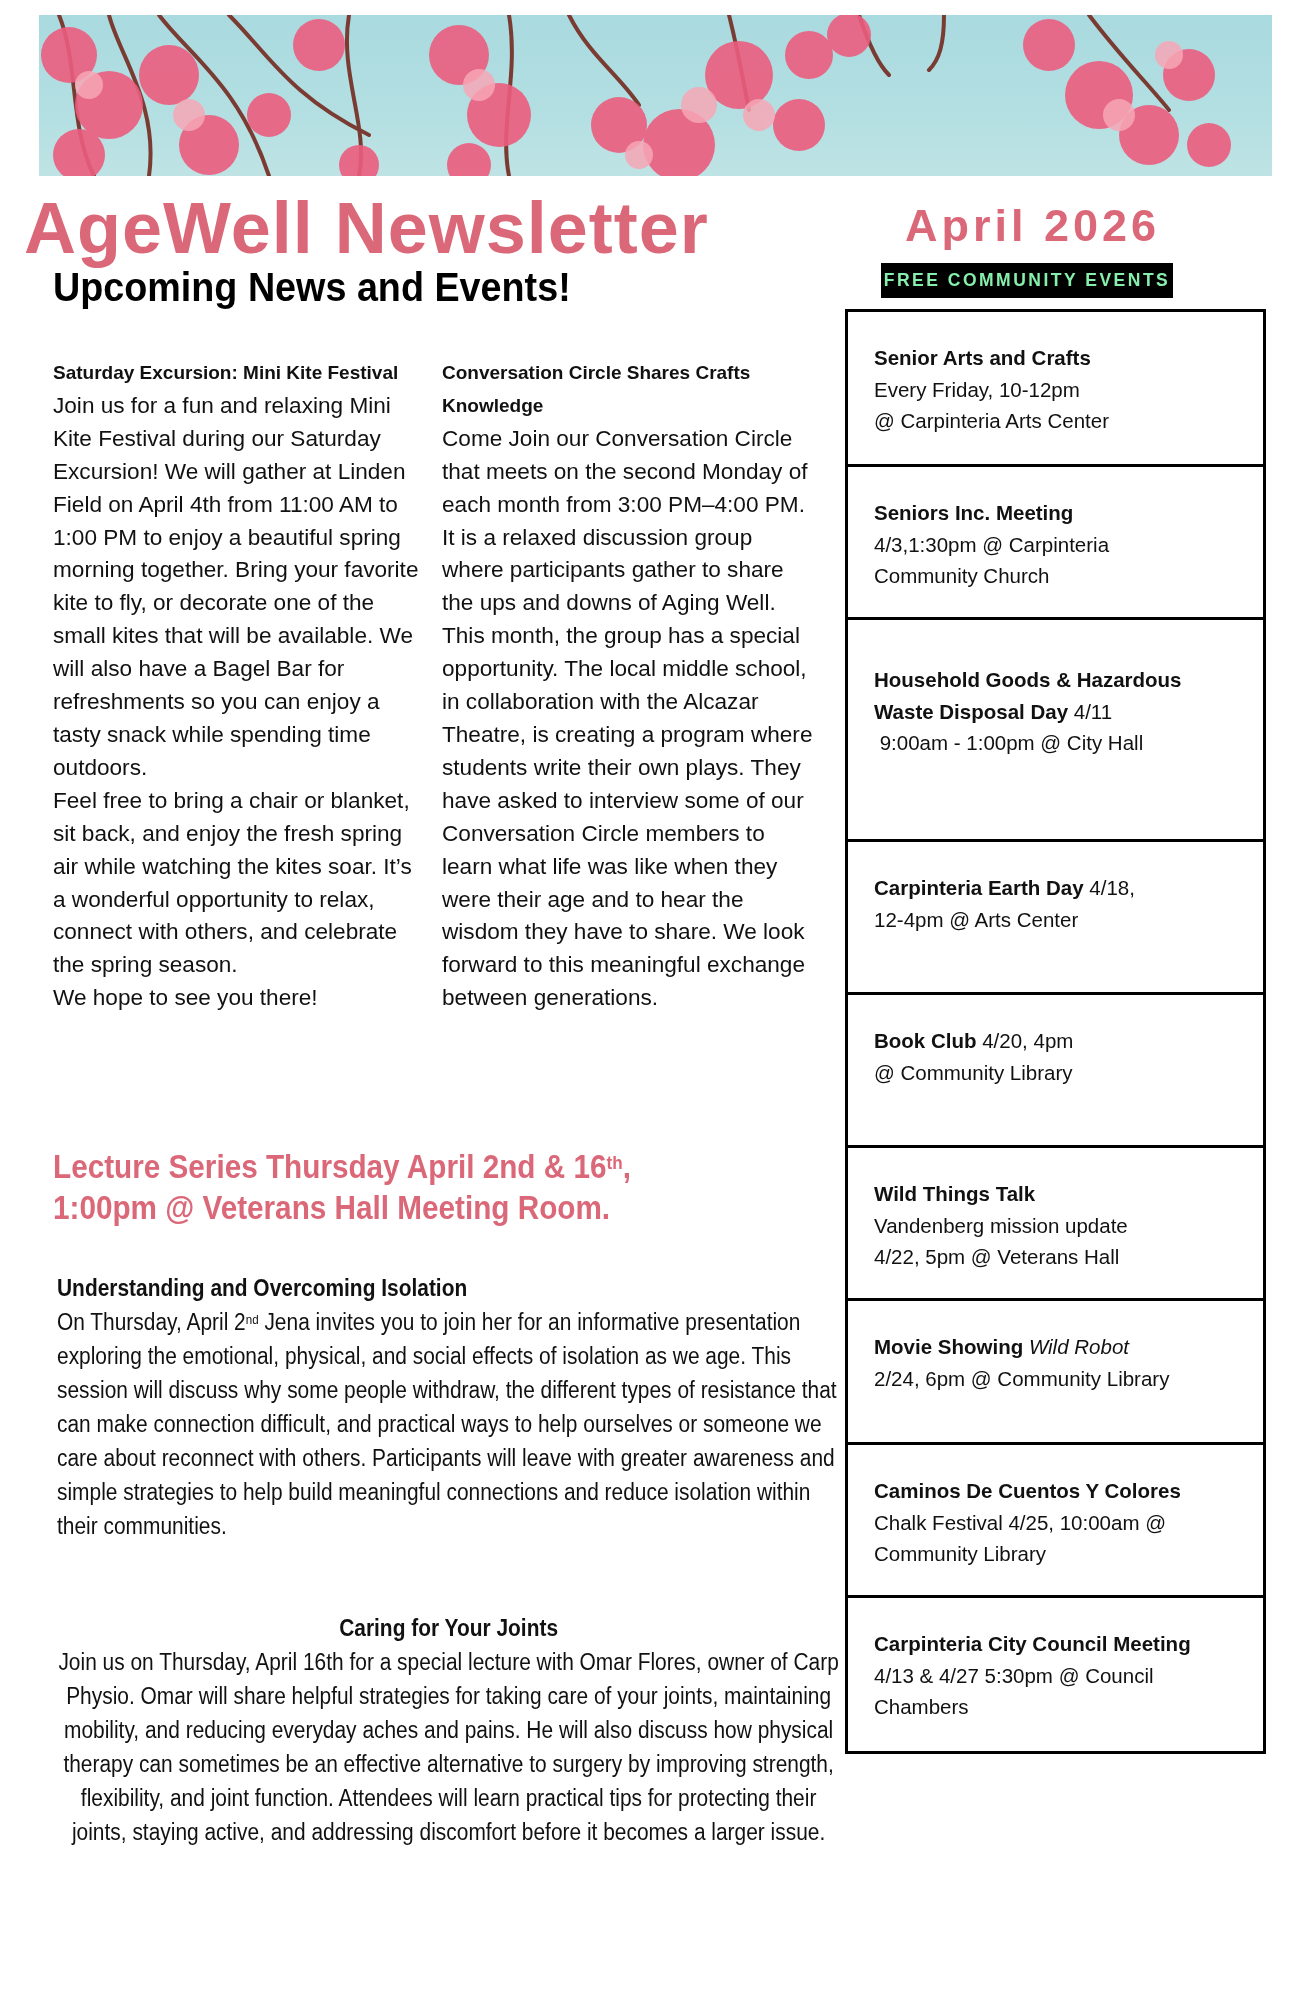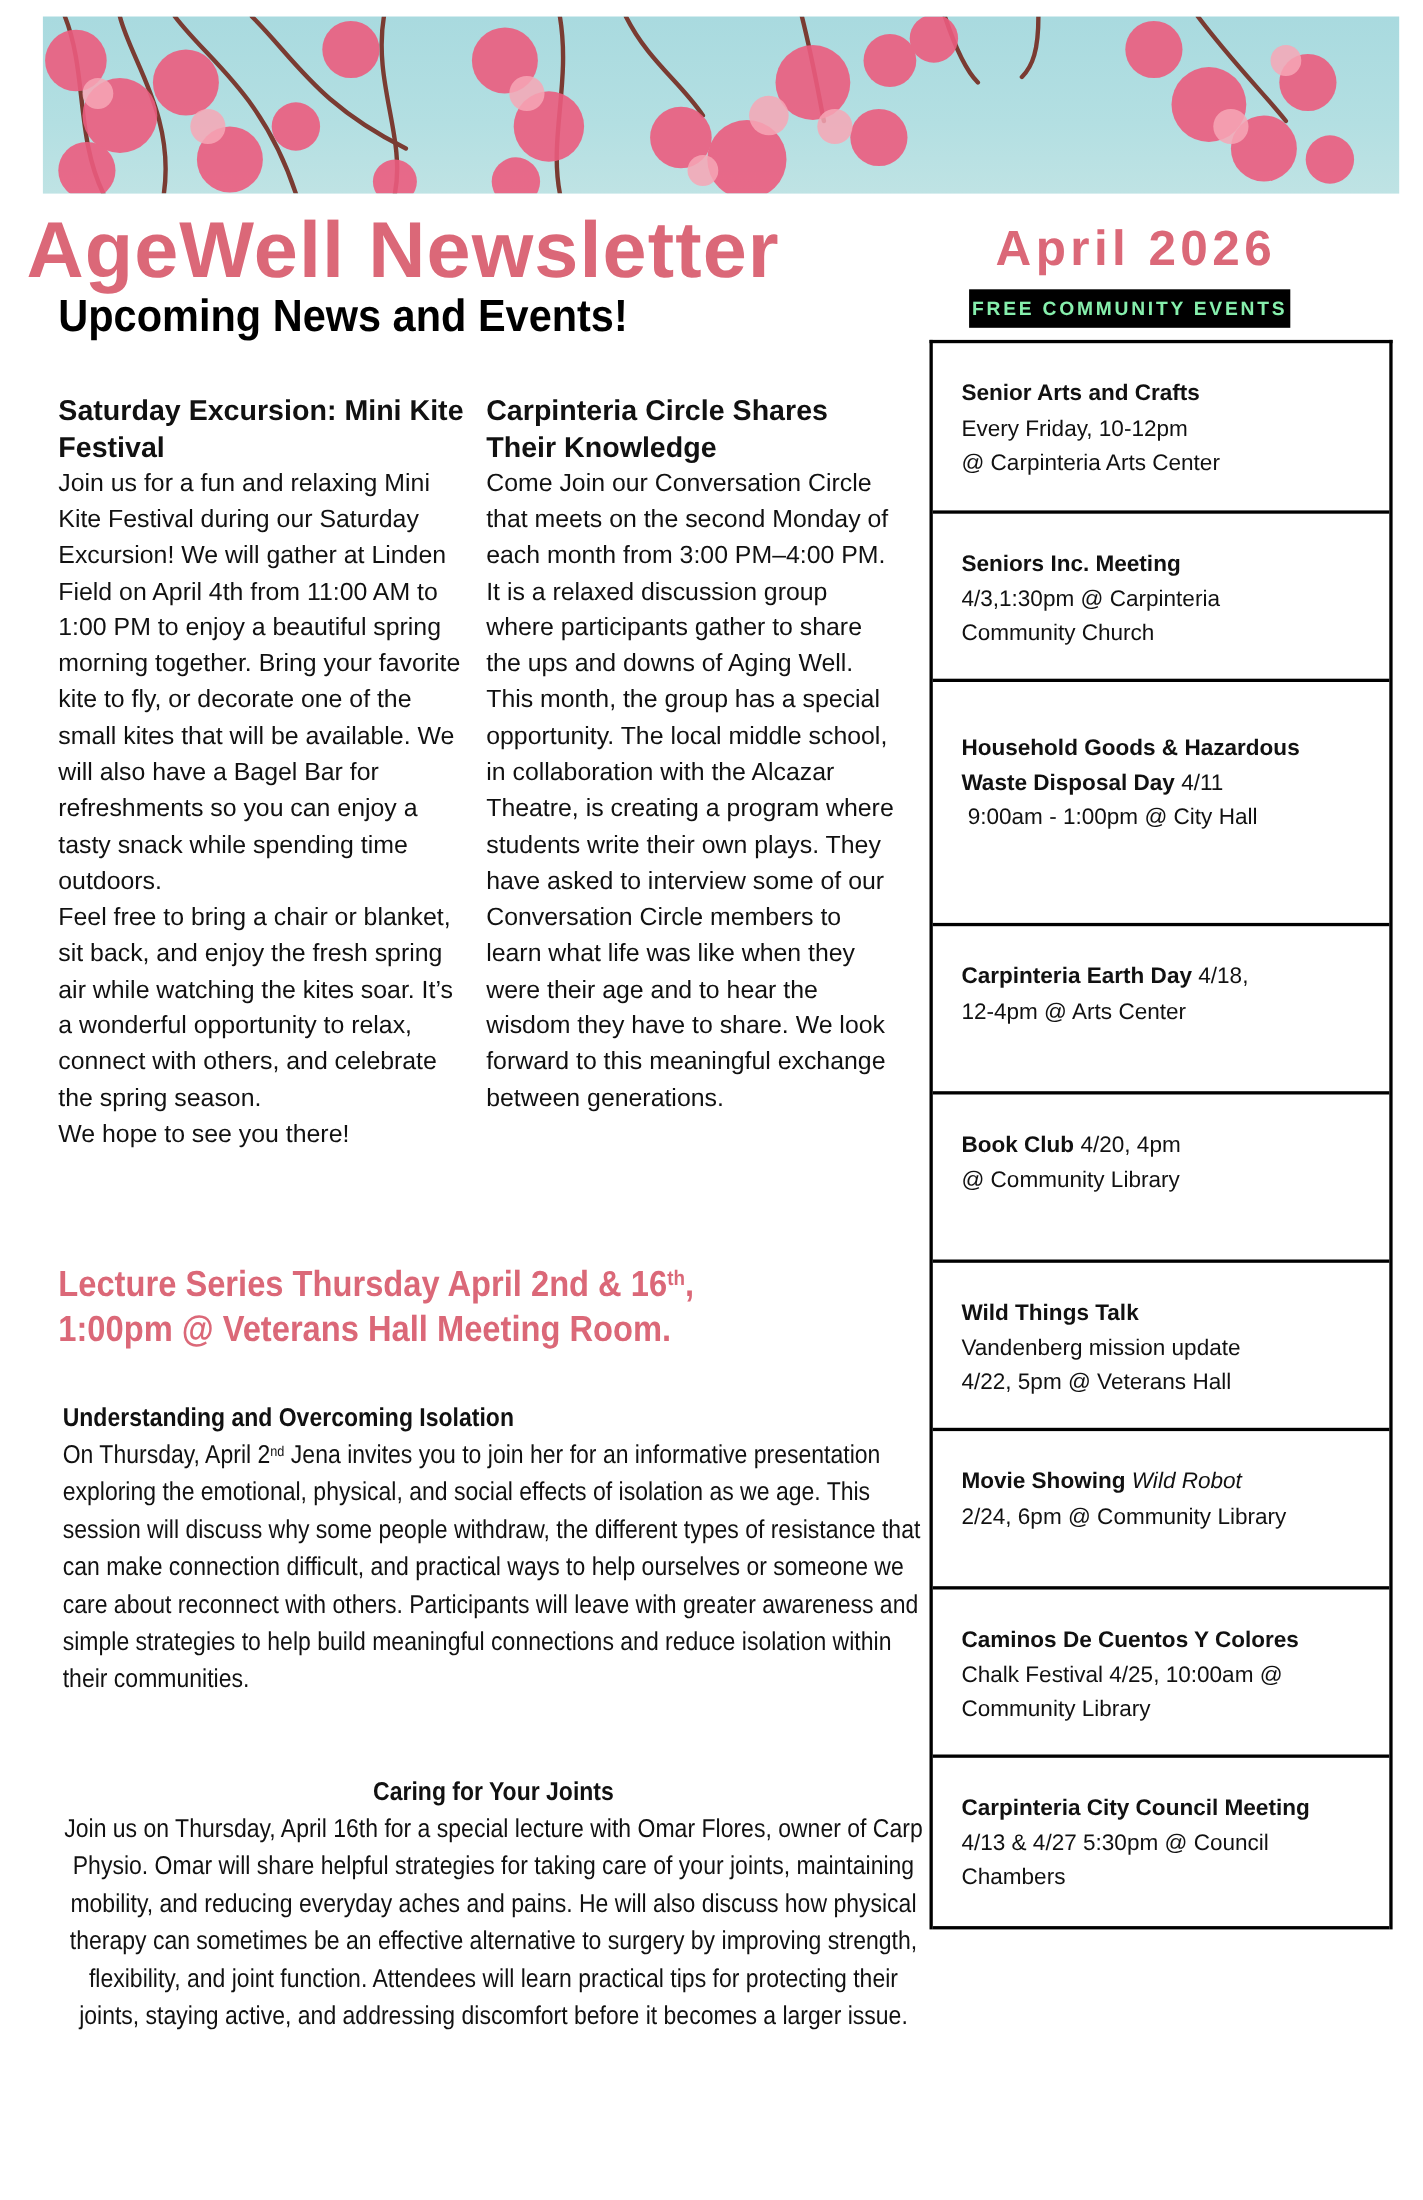--- a/index.html
+++ b/index.html
@@ -7,21 +7,21 @@
   .banner { position:absolute; left:39px; top:15px; width:1233px; height:161px; overflow:hidden;
     background: linear-gradient(180deg,#a9dadf 0%, #b3dfe2 60%, #bfe3e4 100%); }
   .banner svg { width:100%; height:100%; display:block; }
   .title { position:absolute; left:24px; top:188px; font-size:72px; font-weight:bold; color:#db6878; letter-spacing:1px; white-space:nowrap; line-height:80px; }
   .month { position:absolute; left:905px; top:198px; font-size:45px; font-weight:bold; color:#db6878; letter-spacing:4px; white-space:nowrap; line-height:56px; }
   .free-badge { position:absolute; left:881px; top:263px; width:292px; height:35px; background:#000; color:#86efac; font-size:17.5px; font-weight:bold; letter-spacing:2.5px; text-align:center; line-height:35px; white-space:nowrap; }
   .subtitle { position:absolute; left:53px; top:262px; font-size:41px; font-weight:bold; color:#000; transform:scaleX(0.92); transform-origin:left center; white-space:nowrap; line-height:50px; }
   .col { position:absolute; top:357px; width:370px; font-size:22.6px; line-height:32.9px; color:#111; }
   .col1 { left:53px; }
   .col2 { left:442px; width:375px; }
-  .col h3 { margin:0; font-size:26px; line-height:32.9px; font-weight:bold; }
+  .col h3 { margin:0; font-size:19px; line-height:32.9px; font-weight:bold; }
   .col p { margin:0; }
   .lecture-head { position:absolute; left:53px; top:1146px; width:760px; font-size:33px; line-height:41px; font-weight:bold; color:#db6878; transform:scaleX(0.9); transform-origin:left top; width:845px; }
   .lecture-head sup { font-size:19px; vertical-align:top; position:relative; top:-4px; }
   .lecture { position:absolute; left:57px; width:780px; font-size:23.5px; line-height:34px; color:#111; }
   .lecture .inner { transform:scaleX(0.89); transform-origin:left top; width:880px; }
   .lecture h3 { margin:0; font-size:23.5px; line-height:34px; font-weight:bold; }
   .lecture p { margin:0; }
   .lecture sup { font-size:13px; vertical-align:top; position:relative; top:-2px; }
   .lec1 { top:1271px; }
   .lec2 { top:1611px;text-align:center; }
@@ -91,21 +91,21 @@
 <div class="subtitle">Upcoming News and Events!</div>
 
 <div class="col col1">
   <h3>Saturday Excursion: Mini Kite Festival</h3>
   <p>Join us for a fun and relaxing Mini Kite Festival during our Saturday Excursion! We will gather at Linden Field on April 4th from 11:00 AM to 1:00 PM to enjoy a beautiful spring morning together. Bring your favorite kite to fly, or decorate one of the small kites that will be available. We will also have a Bagel Bar for refreshments so you can enjoy a tasty snack while spending time outdoors.</p>
   <p>Feel free to bring a chair or blanket, sit back, and enjoy the fresh spring air while watching the kites soar. It’s a wonderful opportunity to relax, connect with others, and celebrate the spring season.</p>
   <p>We hope to see you there!</p>
 </div>
 
 <div class="col col2">
-  <h3>Carpinteria Circle Shares Their Knowledge</h3>
+  <h3>Conversation Circle Shares Crafts Knowledge</h3>
   <p>Come Join our Conversation Circle that meets on the second Monday of each month from 3:00 PM–4:00 PM. It is a relaxed discussion group where participants gather to share the ups and downs of Aging Well. This month, the group has a special opportunity. The local middle school, in collaboration with the Alcazar Theatre, is creating a program where students write their own plays. They have asked to interview some of our Conversation Circle members to learn what life was like when they were their age and to hear the wisdom they have to share. We look forward to this meaningful exchange between generations.</p>
 </div>
 
 <div class="lecture-head">
   <span>Lecture Series Thursday April 2nd &amp; 16</span><sup>th</sup><span>,</span><br>
   <span>1:00pm @ Veterans Hall Meeting Room.</span>
 </div>
 
 <div class="lecture lec1">
   <div class="inner">

